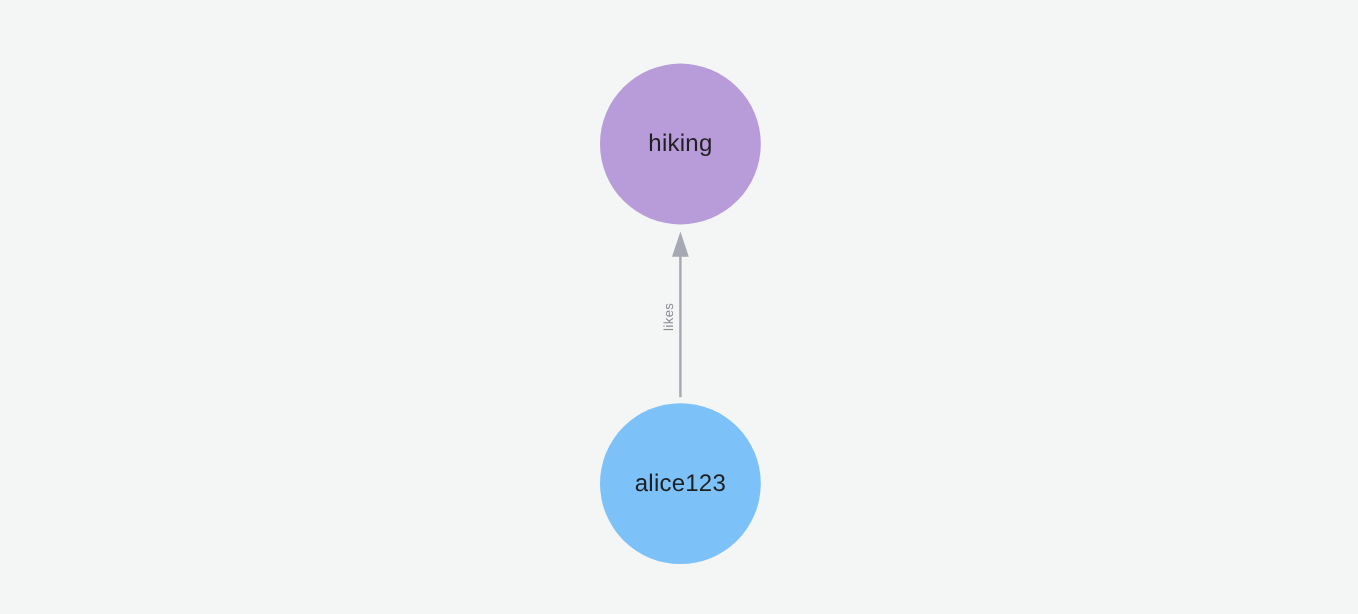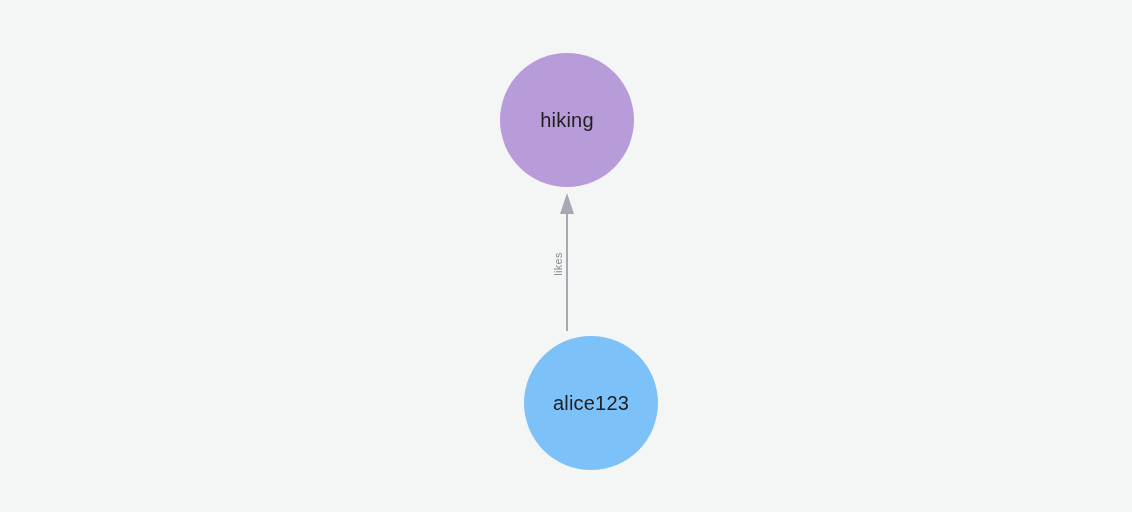--- a/index.html
+++ b/index.html
@@ -36,21 +36,21 @@
     letter-spacing: 0.2px;
   }
 
   .node-hiking {
     left: 500px;
     top: 53px;
     background: #b79cd9;
   }
 
   .node-alice {
-    left: 524px;
+    left: 500px;
     top: 336px;
     background: #7cc1f8;
   }
 
   .edge-line {
     position: absolute;
     left: 565.5px;
     top: 212px;
     width: 2px;
     height: 119px;

